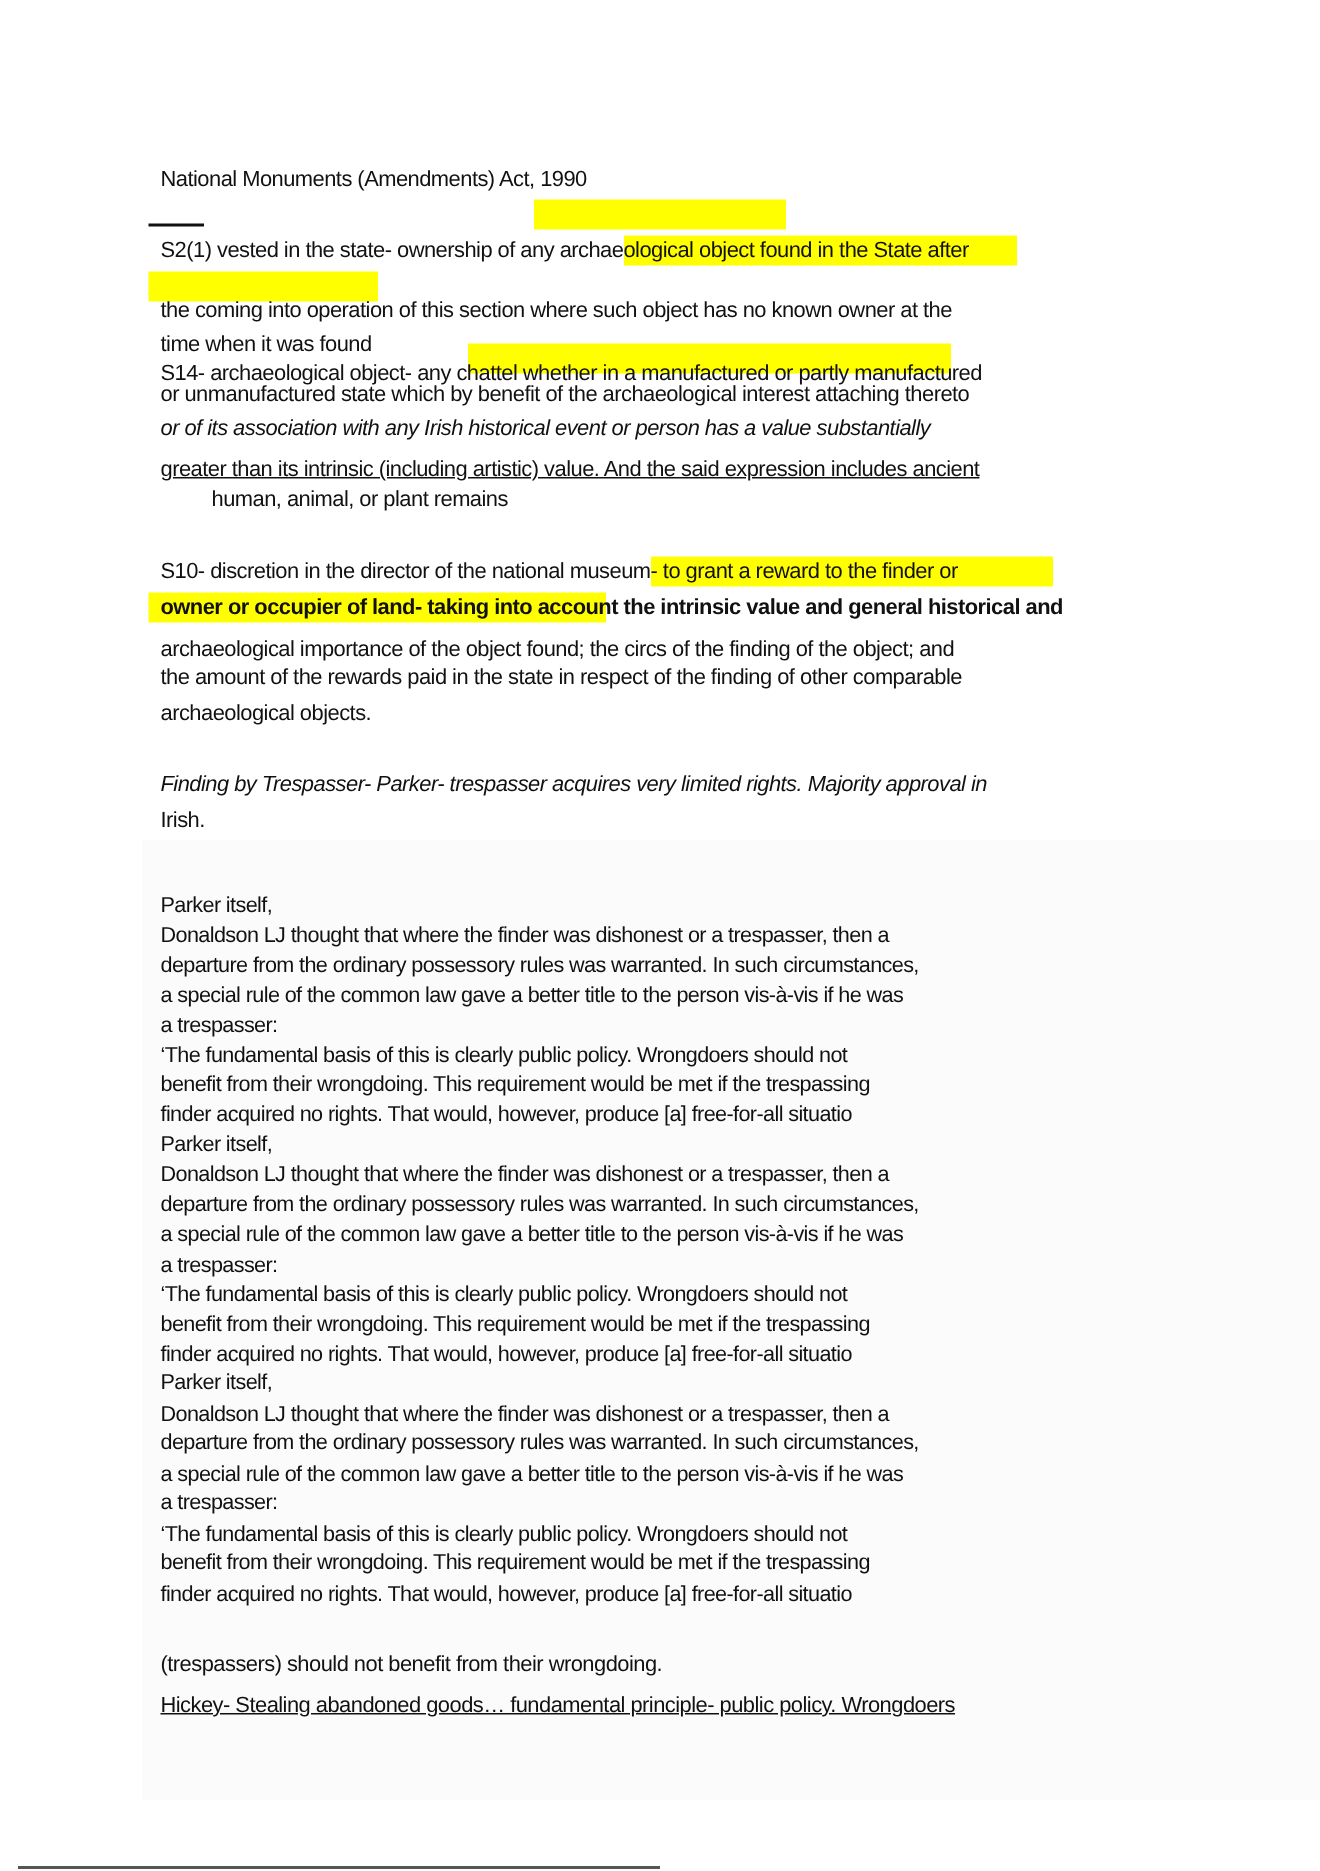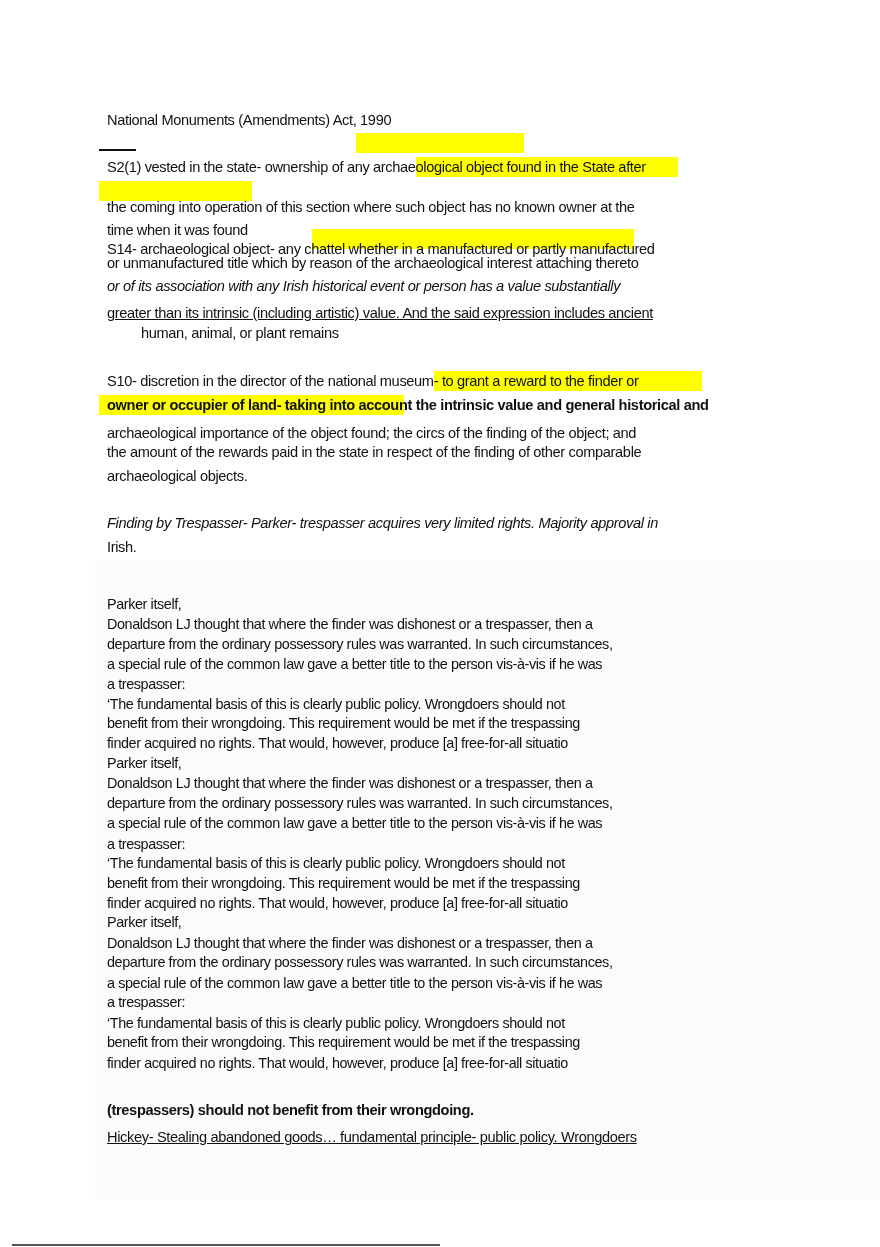--- a/index.html
+++ b/index.html
@@ -61,21 +61,21 @@
 
 <div class="title-rule"></div>
 
 <div class="line" style="top:111px;">National Monuments (Amendments) Act, 1990</div>
 
 <div class="line" style="top:158px;">S2(1) vested in the state- ownership of any archaeological object found in the State after</div>
 <div class="line" style="top:198px;">the coming into operation of this section where such object has no known owner at the</div>
 <div class="line" style="top:206px;margin-top:15px;">time when it was found</div>
 
 <div class="line" style="top:240px;">S14- archaeological object- any chattel whether in a manufactured or partly manufactured</div>
-<div class="line" style="top:254px;">or unmanufactured title which by reason of the archaeological interest attaching thereto</div>
+<div class="line" style="top:254px;">or unmanufactured state which by benefit of the archaeological interest attaching thereto</div>
 <div class="line" style="top:277px;font-style:italic;">or of its association with any Irish historical event or person has a value substantially</div>
 <div class="line" style="top:304px;text-decoration:underline;">greater than its intrinsic (including artistic) value. And the said expression includes ancient</div>
 <div class="line" style="top:324px;margin-left:34px;">human, animal, or plant remains</div>
 
 <div class="line" style="top:372px;">S10- discretion in the director of the national museum- to grant a reward to the finder or</div>
 <div class="line" style="top:396px;font-weight:bold;">owner or occupier of land- taking into account the intrinsic value and general historical and</div>
 <div class="line" style="top:424px;">archaeological importance of the object found; the circs of the finding of the object; and</div>
 <div class="line" style="top:443px;">the amount of the rewards paid in the state in respect of the finding of other comparable</div>
 <div class="line" style="top:467px;">archaeological objects.</div>
 
@@ -103,15 +103,15 @@
 <div class="line tight" style="top:913px;">Parker itself,</div>
 <div class="line tight" style="top:934px;">Donaldson LJ thought that where the finder was dishonest or a trespasser, then a</div>
 <div class="line tight" style="top:953px;">departure from the ordinary possessory rules was warranted. In such circumstances,</div>
 <div class="line tight" style="top:974px;">a special rule of the common law gave a better title to the person vis-à-vis if he was</div>
 <div class="line tight" style="top:993px;">a trespasser:</div>
 <div class="line tight" style="top:1014px;">‘The fundamental basis of this is clearly public policy. Wrongdoers should not</div>
 <div class="line tight" style="top:1033px;">benefit from their wrongdoing. This requirement would be met if the trespassing</div>
 <div class="line tight" style="top:1054px;">finder acquired no rights. That would, however, produce [a] free-for-all situatio</div>
 
 <div class="line" style="top:1128px;text-decoration:underline;">Hickey- Stealing abandoned goods… fundamental principle- public policy. Wrongdoers</div>
-<div class="line" style="top:1101px;font-weight:bold;">(trespassers) should not benefit from their wrongdoing.</div>
+<div class="line" style="top:1101px;">(trespassers) should not benefit from their wrongdoing.</div>
 
 <div class="footer-rule"></div>
 
 </body></html>

